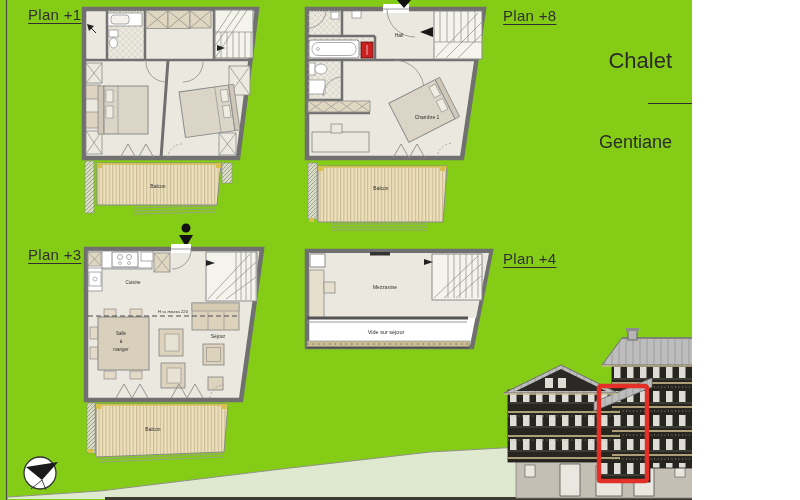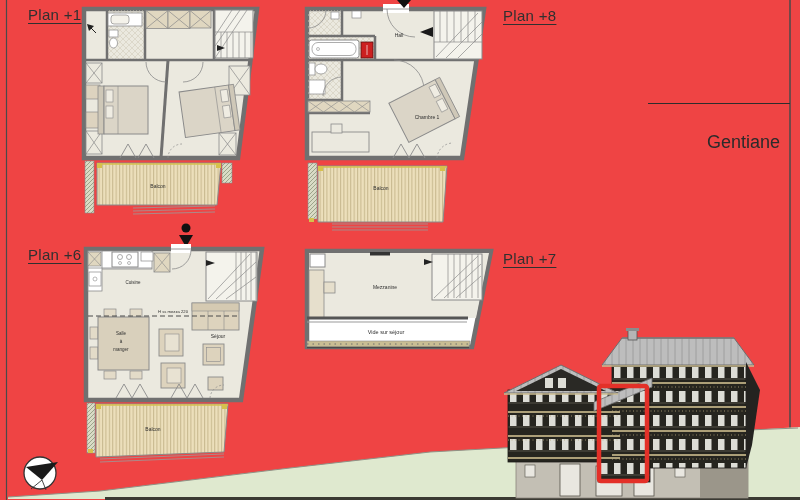--- a/index.html
+++ b/index.html
@@ -1,16 +1,16 @@
 <!DOCTYPE html>
 <html><head>
 <meta charset="utf-8">
 <style>
   html,body{margin:0;padding:0;background:#ffffff;}
-  #page{position:relative;width:800px;height:500px;background:#ef4444;overflow:hidden;
+  #page{position:relative;width:692px;height:500px;background:#84cc16;overflow:hidden;
         font-family:"Liberation Sans", sans-serif;}
   #drawing{position:absolute;left:0;top:0;}
   .plan-label{position:absolute;font-size:15px;color:#303030;text-decoration:underline;
               text-underline-offset:3px;letter-spacing:.3px;white-space:nowrap;}
   .tb-line{position:absolute;right:20px;text-align:right;color:#2b2b2b;white-space:nowrap;}
   .tb-big{font-size:22px;}
   .tb-unit{font-size:18px;}
   .tb-rule{position:absolute;left:648px;top:103px;width:142px;border-top:1.5px solid #2d2d2d;}
   svg text{font-family:"Liberation Sans", sans-serif;fill:#2e2e2e;}
   .t5{font-size:5px;} .t55{font-size:5.5px;} .t45{font-size:4.5px;} .t42{font-size:4.2px;}
@@ -355,19 +355,20 @@
 
   <g>
     <circle cx="40" cy="473" r="16" fill="#ffffff" stroke="#333" stroke-width="1.3"></circle>
     <path d="M26,467 L58,462 L42,480 Z" fill="#1a1a1a"></path>
     <path d="M42,480 L31,489 M42,480 L46,490" stroke="#333" stroke-width="0.9" fill="none"></path>
   </g>
 </svg>
 
 <div class="plan-label" style="left:28px;top:6px">Plan +1</div>
 <div class="plan-label" style="left:503px;top:7px">Plan +8</div>
-<div class="plan-label" style="left:28px;top:246px">Plan +6</div>
-<div class="plan-label" style="left:503px;top:250px">Plan +7</div>
-
+<div class="plan-label" style="left:28px;top:246px">Plan +3</div>
+<div class="plan-label" style="left:503px;top:250px">Plan +4</div>
+
+<div class="tb-line tb-big" style="top:48px">Chalet</div>
 <div class="tb-rule"></div>
 <div class="tb-line tb-unit" style="top:132px">Gentiane</div>
 
 </div>
 
 </body></html>

